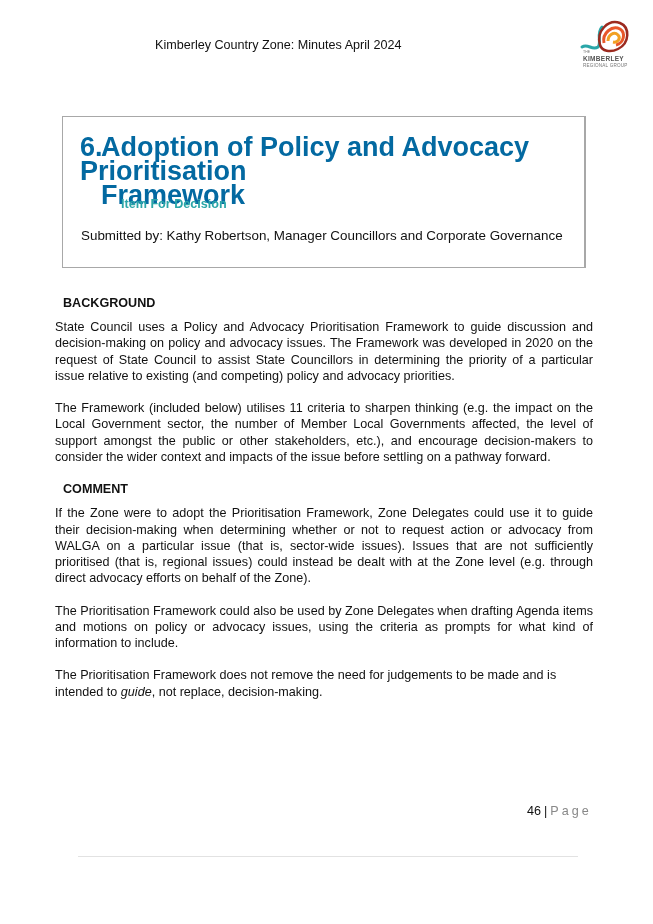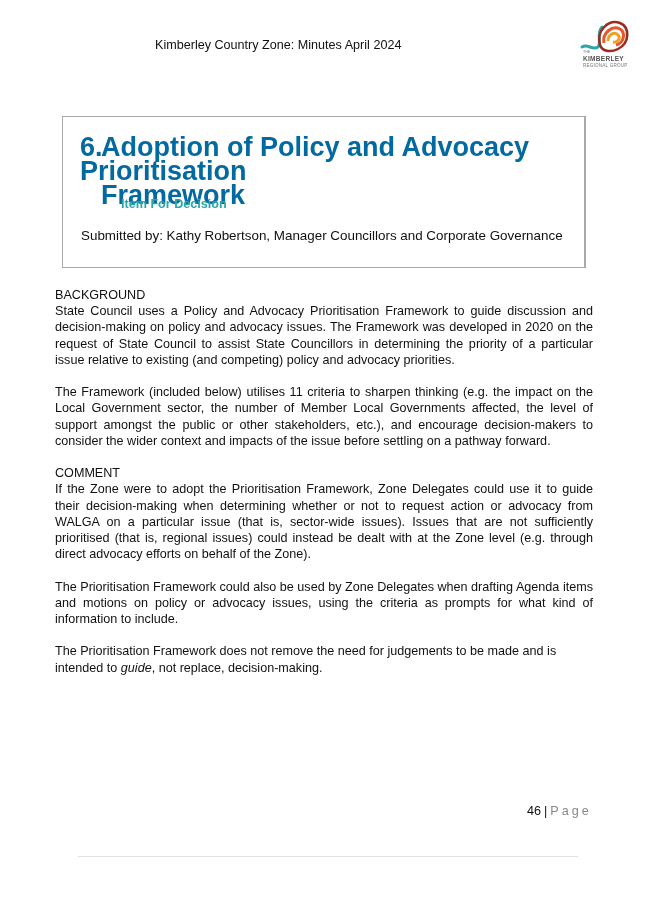--- a/index.html
+++ b/index.html
@@ -12,21 +12,21 @@
   .logo-text0 { position:absolute; left:583px; top:50px; font-size:3.5px; color:#777; }
   .box { position:absolute; left:62px; top:116px; width:524px; height:152px;
          border:1px solid #a8a8a8; border-right-width:2px; border-bottom-width:1px; box-sizing:border-box; }
   .box-title { position:absolute; left:80px; top:135px; width:500px;
                font-size:27px; font-weight:bold; color:#0369a1; line-height:24px; }
   .box-title .num { display:inline-block; width:21px; }
   .box-title .l2 { padding-left:21px; }
   .item-type { position:absolute; left:81px; top:197px; font-size:12.6px; font-weight:bold; color:#2aa6a8;padding-left:40px; }
   .submitted { position:absolute; left:81px; top:228px; font-size:13.4px; color:#111; }
   .content { position:absolute; left:55px; top:287px; width:538px; font-size:12.6px; line-height:16.2px; }
-  .content h3 { margin:0; font-size:12.6px; font-weight:normal; }
+  .content h3 { margin:8px; font-size:12.6px; font-weight:bold; }
   .content p { margin:0 0 16.2px 0; text-align:justify; }
   .content p.last { text-align:left; }
   .pagenum { position:absolute; left:527px; top:804px; font-size:12.6px; color:#111; }
   .pagenum .sep { margin:0 3px; }
   .pagenum .pg { color:#888; letter-spacing:3px; }
   .footline { position:absolute; left:78px; top:856px; width:500px; height:1px; background:#e2e2e2; }
 </style>
 </head>
 <body>
 

